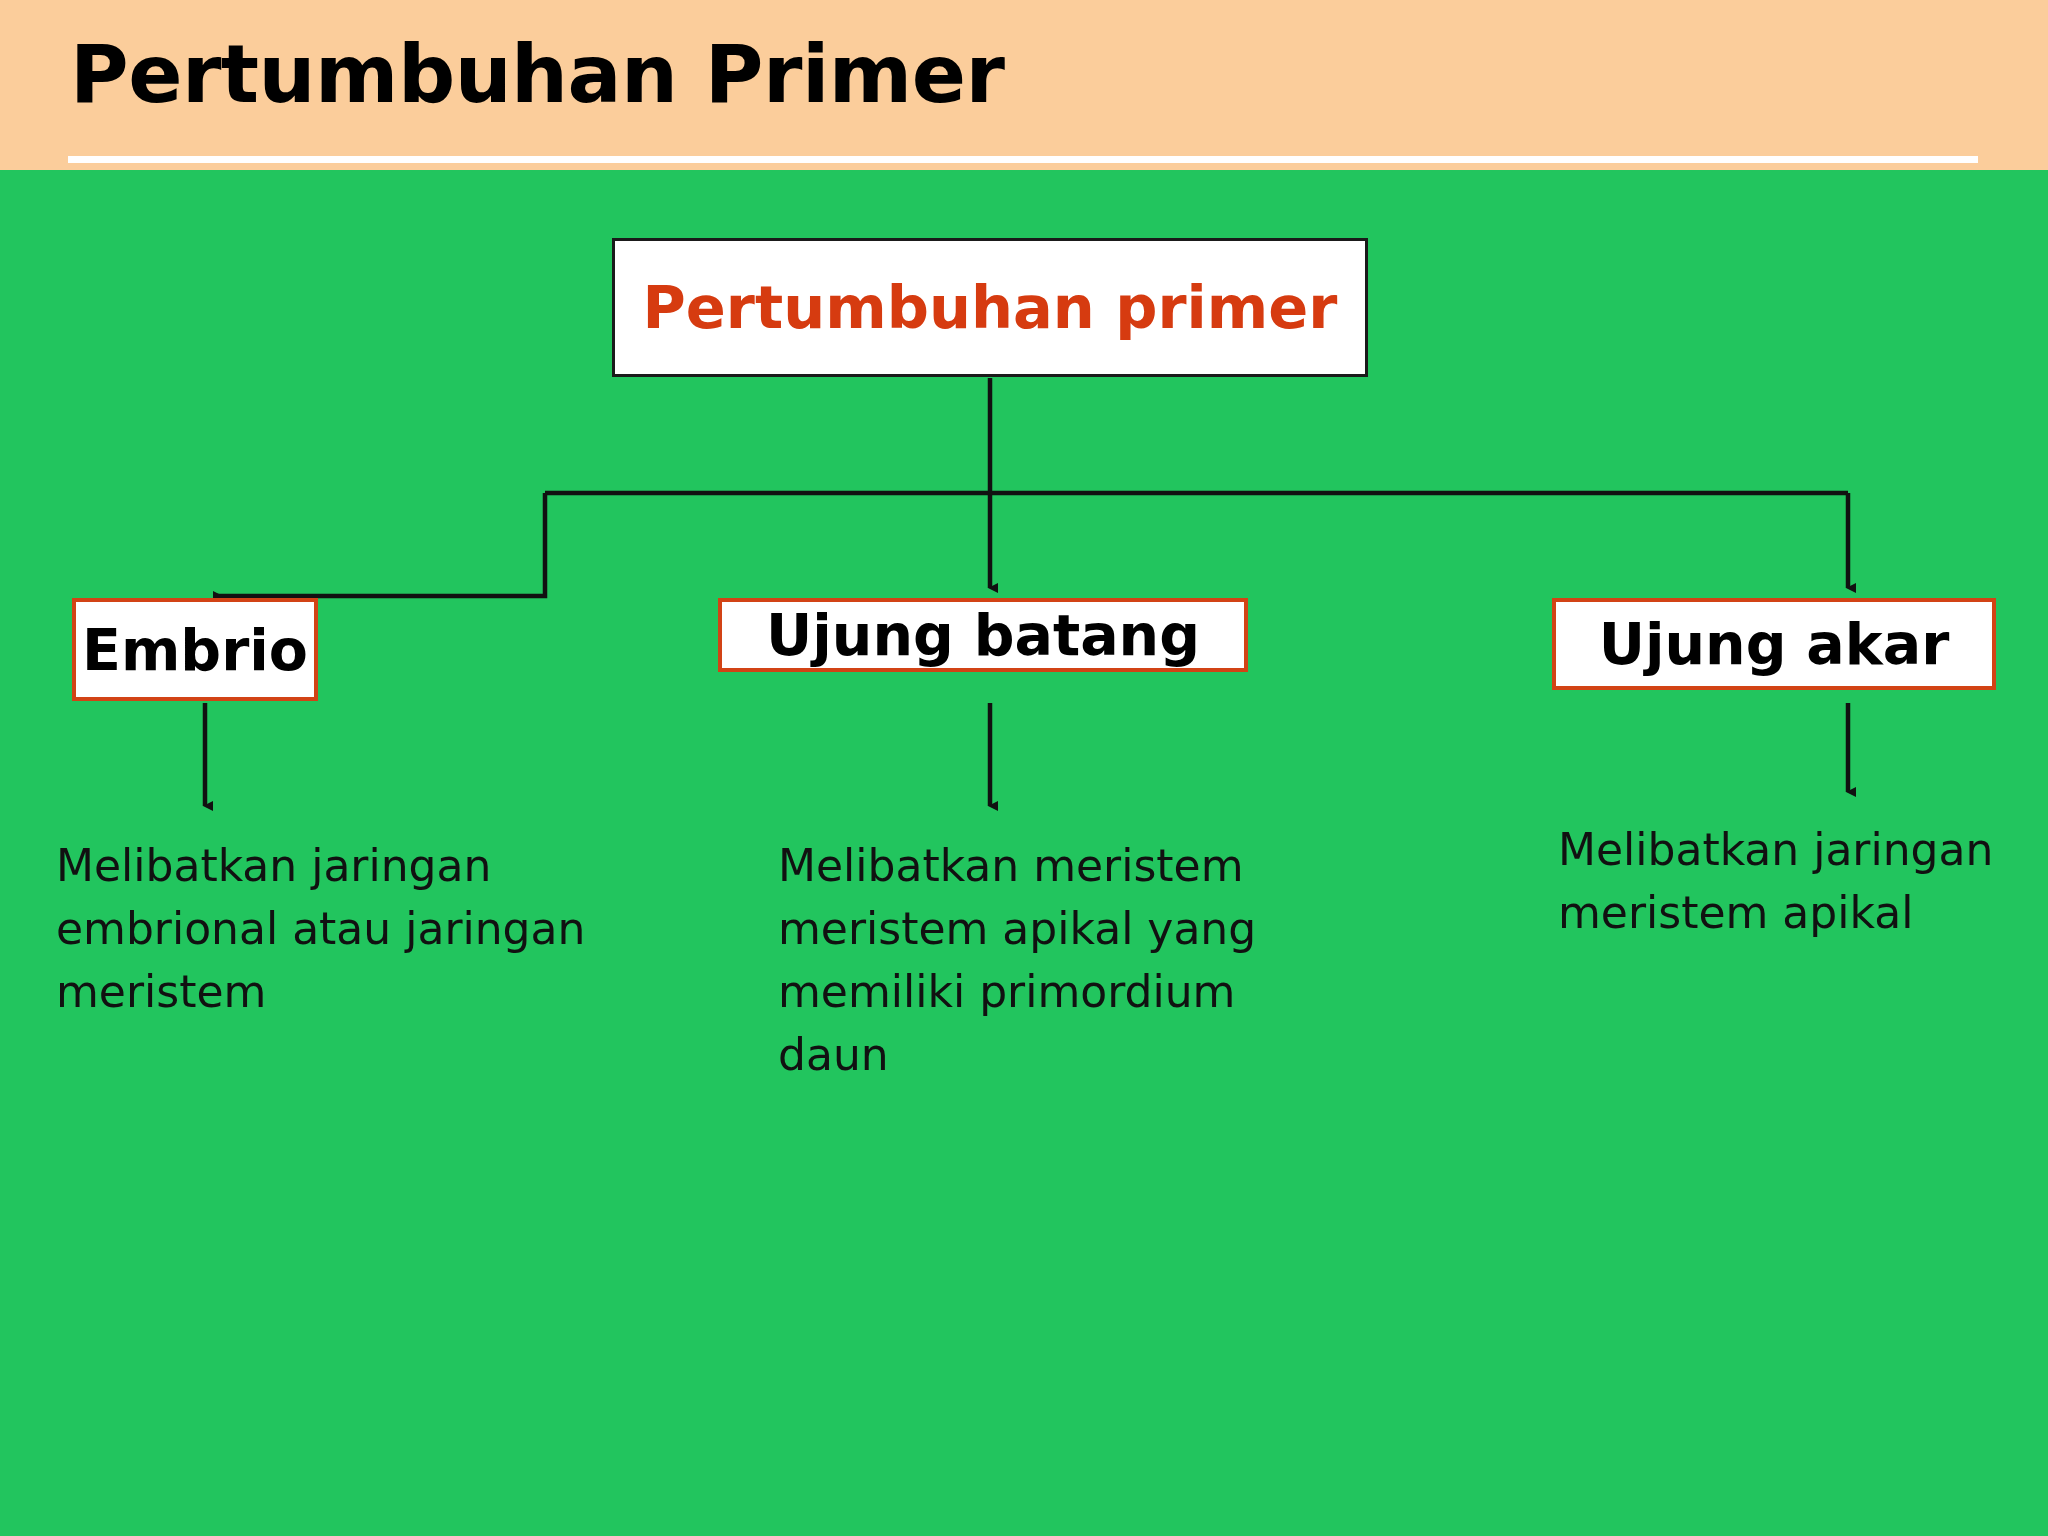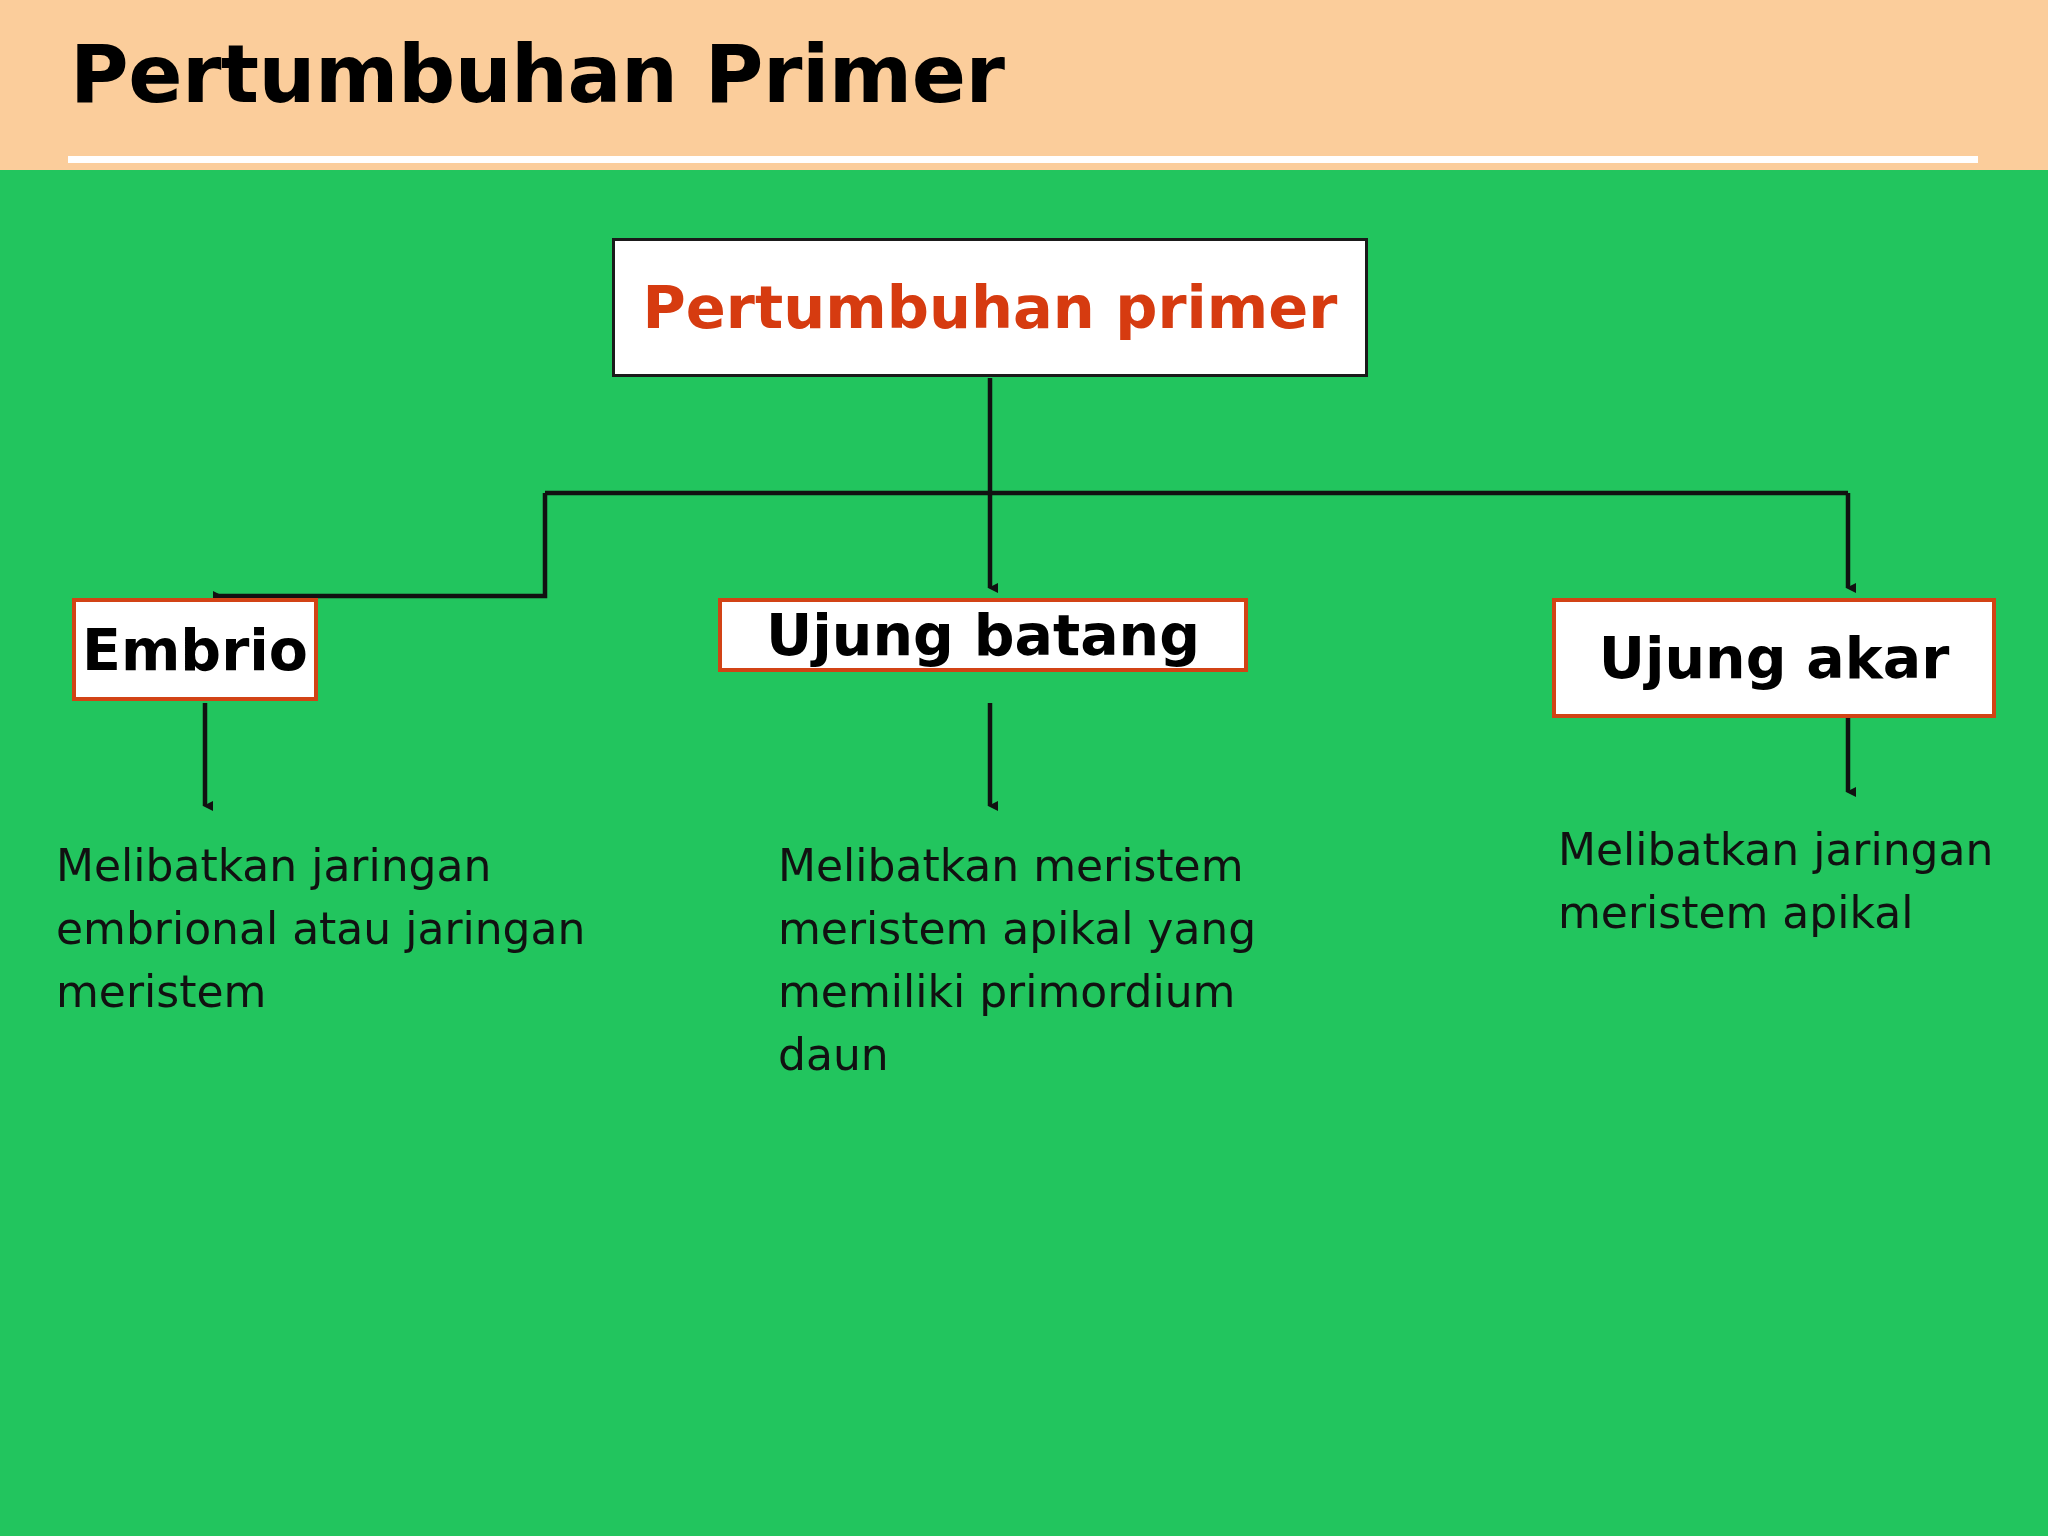--- a/index.html
+++ b/index.html
@@ -100,21 +100,21 @@
   .node-batang {
     left: 718px;
     top: 598px;
     width: 530px;
     height: 74px;
   }
   .node-akar {
     left: 1552px;
     top: 598px;
     width: 444px;
-    height: 120px;
+    height: 92px;
   }
 
   
   .connectors {
     position: absolute;
     left: 0;
     top: 0;
     width: 2048px;
     height: 1536px;
     pointer-events: none;

